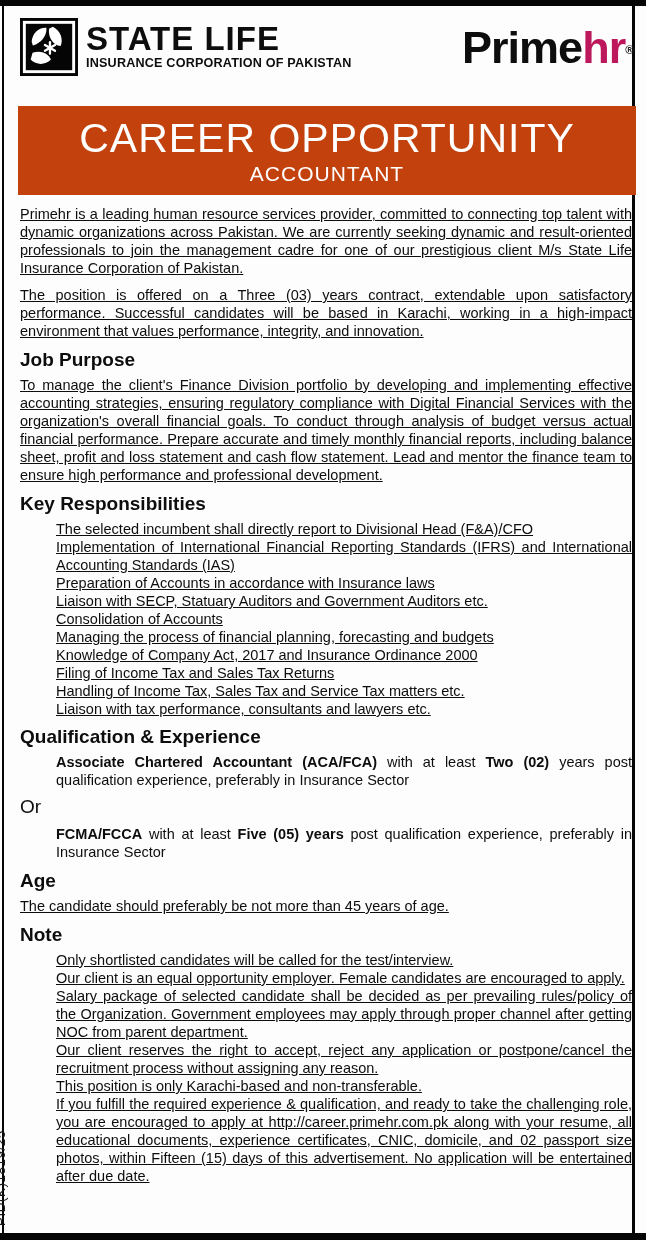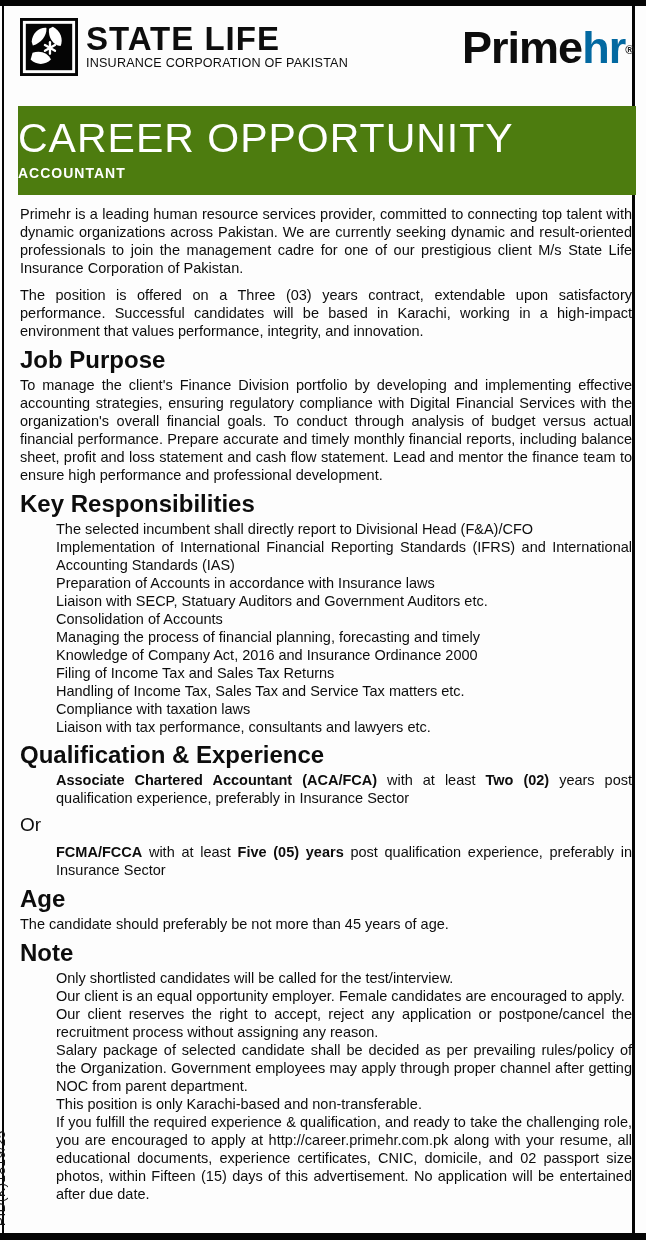--- a/index.html
+++ b/index.html
@@ -15,34 +15,34 @@
   .line-left{position:absolute;top:6px;bottom:7px;left:2px;width:2px;background:#050505;}
   .line-right{position:absolute;top:6px;bottom:7px;left:632px;width:3px;background:#050505;}
   .content{position:absolute;top:6px;left:4px;right:14px;bottom:7px;padding:8px 8px 0 14px;}
 
   
   .header{display:flex;justify-content:space-between;align-items:flex-start;padding:4px 2px 0 2px;height:82px;}
   .brandleft{display:flex;align-items:flex-start;gap:8px;}
   .emblem{width:58px;height:58px;flex:0 0 auto;}
   .sl-text{padding-top:4px;}
   .sl-title{font-size:33px;font-weight:bold;letter-spacing:1px;line-height:34px;white-space:nowrap;}
-  .sl-sub{font-size:12.6px;font-weight:normal;letter-spacing:0.2px;line-height:14px;white-space:nowrap;}
+  .sl-sub{font-size:12.6px;font-weight:bold;letter-spacing:0.2px;line-height:14px;white-space:nowrap;}
   .brandright{font-size:45px;font-weight:bold;letter-spacing:-1px;line-height:48px;padding-top:6px;white-space:nowrap;}
-  .brandright .hr{color:#0369a1;}
+  .brandright .hr{color:#be185d;}
   .brandright .reg{font-size:12px;vertical-align:top;letter-spacing:0;position:relative;top:2px;color:#222;}
 
   
-  .banner{background:#4d7c0f;color:#fff;text-align:left;margin:6px 0 0 0;padding:10px 0 9px 0;}
+  .banner{background:#c2410c;color:#fff;text-align:center;margin:6px 0 0 0;padding:10px 0 9px 0;}
   .banner-title{font-size:41px;line-height:44px;letter-spacing:1px;font-weight:normal;}
-  .banner-sub{font-size:14px;line-height:25px;letter-spacing:1px;font-weight:bold;margin-top:1px;}
+  .banner-sub{font-size:21px;line-height:25px;letter-spacing:1px;font-weight:normal;margin-top:1px;}
 
   
   .doc{padding:10px 4px 0 2px;}
-  .p{font-size:14.5px;line-height:18px;text-align:justify;margin:0 0 9px 0;}
-  .h{font-size:24px;font-weight:bold;line-height:21px;margin:2px 0 6px 0;}
+  .p{font-size:14.5px;line-height:18px;text-align:justify;margin:0 0 9px 0;text-decoration:underline;}
+  .h{font-size:19px;font-weight:bold;line-height:21px;margin:2px 0 6px 0;}
   .li{font-size:14.5px;line-height:18px;text-align:justify;margin:0 0 0 36px;}
   .qual{font-size:14.5px;line-height:18px;text-align:justify;margin:0 0 9px 36px;}
   .or{font-size:19px;line-height:18px;margin:0 0 9px 0;}
   .b{font-weight:bold;}
 
   
   .pid{
     position:absolute;left:8px;bottom:14px;font-size:13.5px;letter-spacing:0.5px;color:#151515;
     transform:rotate(-90deg);transform-origin:left bottom;white-space:nowrap;
   }
@@ -94,42 +94,41 @@
       <div class="h">Job Purpose</div>
       <div class="p">To manage the client's Finance Division portfolio by developing and implementing effective accounting strategies, ensuring regulatory compliance with Digital Financial Services with the organization's overall financial goals. To conduct through analysis of budget versus actual financial performance. Prepare accurate and timely monthly financial reports, including balance sheet, profit and loss statement and cash flow statement. Lead and mentor the finance team to ensure high performance and professional development.</div>
 
       <div class="h">Key Responsibilities</div>
       <div class="p" style="margin-bottom:8px;">
           <div class="li">The selected incumbent shall directly report to Divisional Head (F&amp;A)/CFO</div>
           <div class="li">Implementation of International Financial Reporting Standards (IFRS) and International Accounting Standards (IAS)</div>
           <div class="li">Preparation of Accounts in accordance with Insurance laws</div>
           <div class="li">Liaison with SECP, Statuary Auditors and Government Auditors etc.</div>
           <div class="li">Consolidation of Accounts</div>
-          <div class="li">Managing the process of financial planning, forecasting and timely</div>
-          <div class="li">Knowledge of Company Act, 2016 and Insurance Ordinance 2000</div>
+          <div class="li">Managing the process of financial planning, forecasting and budgets</div>
+          <div class="li">Knowledge of Company Act, 2017 and Insurance Ordinance 2000</div>
           <div class="li">Filing of Income Tax and Sales Tax Returns</div>
           <div class="li">Handling of Income Tax, Sales Tax and Service Tax matters etc.</div>
-          <div class="li">Compliance with taxation laws</div>
           <div class="li">Liaison with tax performance, consultants and lawyers etc.</div>
         </div>
 
       <div class="h">Qualification &amp; Experience</div>
       <div class="qual"><span class="b">Associate Chartered Accountant (ACA/FCA)</span><span> with at least </span><span class="b">Two (02)</span><span> years post qualification experience, preferably in Insurance Sector</span></div>
       <div class="or">Or</div>
       <div class="qual"><span class="b">FCMA/FCCA</span><span> with at least </span><span class="b">Five (05) years</span><span> post qualification experience, preferably in Insurance Sector</span></div>
 
       <div class="h">Age</div>
       <div class="p">The candidate should preferably be not more than 45 years of age.</div>
 
       <div class="h">Note</div>
       <div class="p">
           <div class="li">Only shortlisted candidates will be called for the test/interview.</div>
           <div class="li">Our client is an equal opportunity employer. Female candidates are encouraged to apply.</div>
+          <div class="li">Salary package of selected candidate shall be decided as per prevailing rules/policy of the Organization. Government employees may apply through proper channel after getting NOC from parent department.</div>
           <div class="li">Our client reserves the right to accept, reject any application or postpone/cancel the recruitment process without assigning any reason.</div>
-          <div class="li">Salary package of selected candidate shall be decided as per prevailing rules/policy of the Organization. Government employees may apply through proper channel after getting NOC from parent department.</div>
           <div class="li">This position is only Karachi-based and non-transferable.</div>
           <div class="li">If you fulfill the required experience &amp; qualification, and ready to take the challenging role, you are encouraged to apply at http://career.primehr.com.pk along with your resume, all educational documents, experience certificates, CNIC, domicile, and 02 passport size photos, within Fifteen (15) days of this advertisement. No application will be entertained after due date.</div>
         </div>
     </div>
   </div>
 
   <div class="pid">PID(K)1819/25</div>
 </div>
 
 </body></html>

